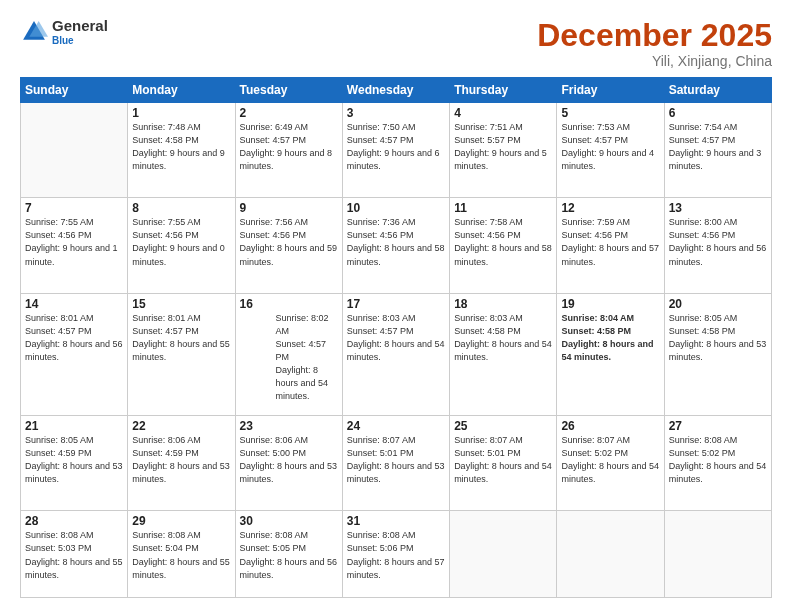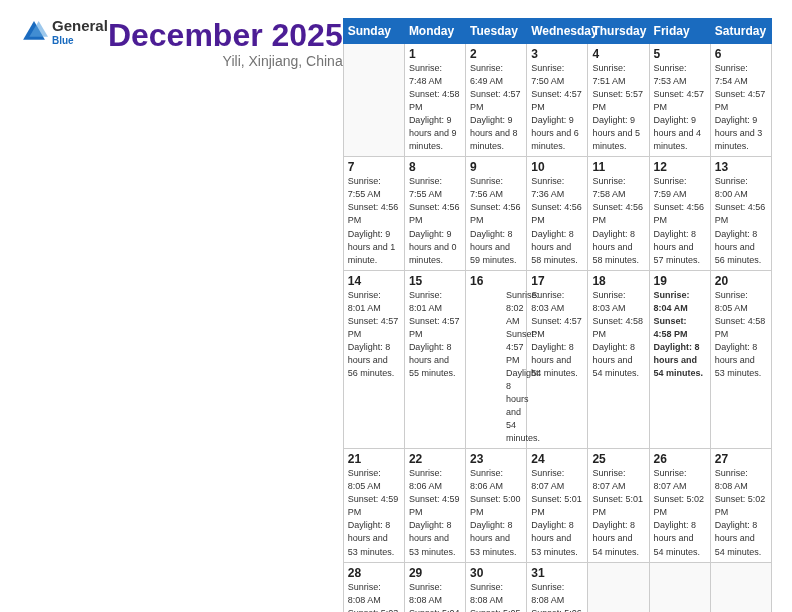--- a/index.html
+++ b/index.html
@@ -8,21 +8,21 @@
       height: 612px;
       font-family: Arial, sans-serif;
       background: #fff;
       overflow: hidden;
     }
     .page {
       width: 792px;
       height: 612px;
       padding: 18px 20px 14px 20px;
       display: flex;
-      flex-direction: row;
+      flex-direction: column;
     }
     .header {
       display: flex;
       align-items: flex-start;
       justify-content: space-between;
       margin-bottom: 8px;
     }
     .logo {
       display: flex;
       align-items: center;
@@ -47,21 +47,21 @@
       width: 28px;
       height: 28px;
       margin-right: 2px;
     }
     .title-block {
       text-align: right;
     }
     .month-title {
       font-size: 32px;
       font-weight: bold;
-      color: #4c1d95;
+      color: #c2410c;
       line-height: 1.1;
     }
     .subtitle {
       font-size: 14px;
       color: #737373;
     }
     .calendar {
       flex: 1;
       border: 1px solid #ccc;
       border-collapse: collapse;

